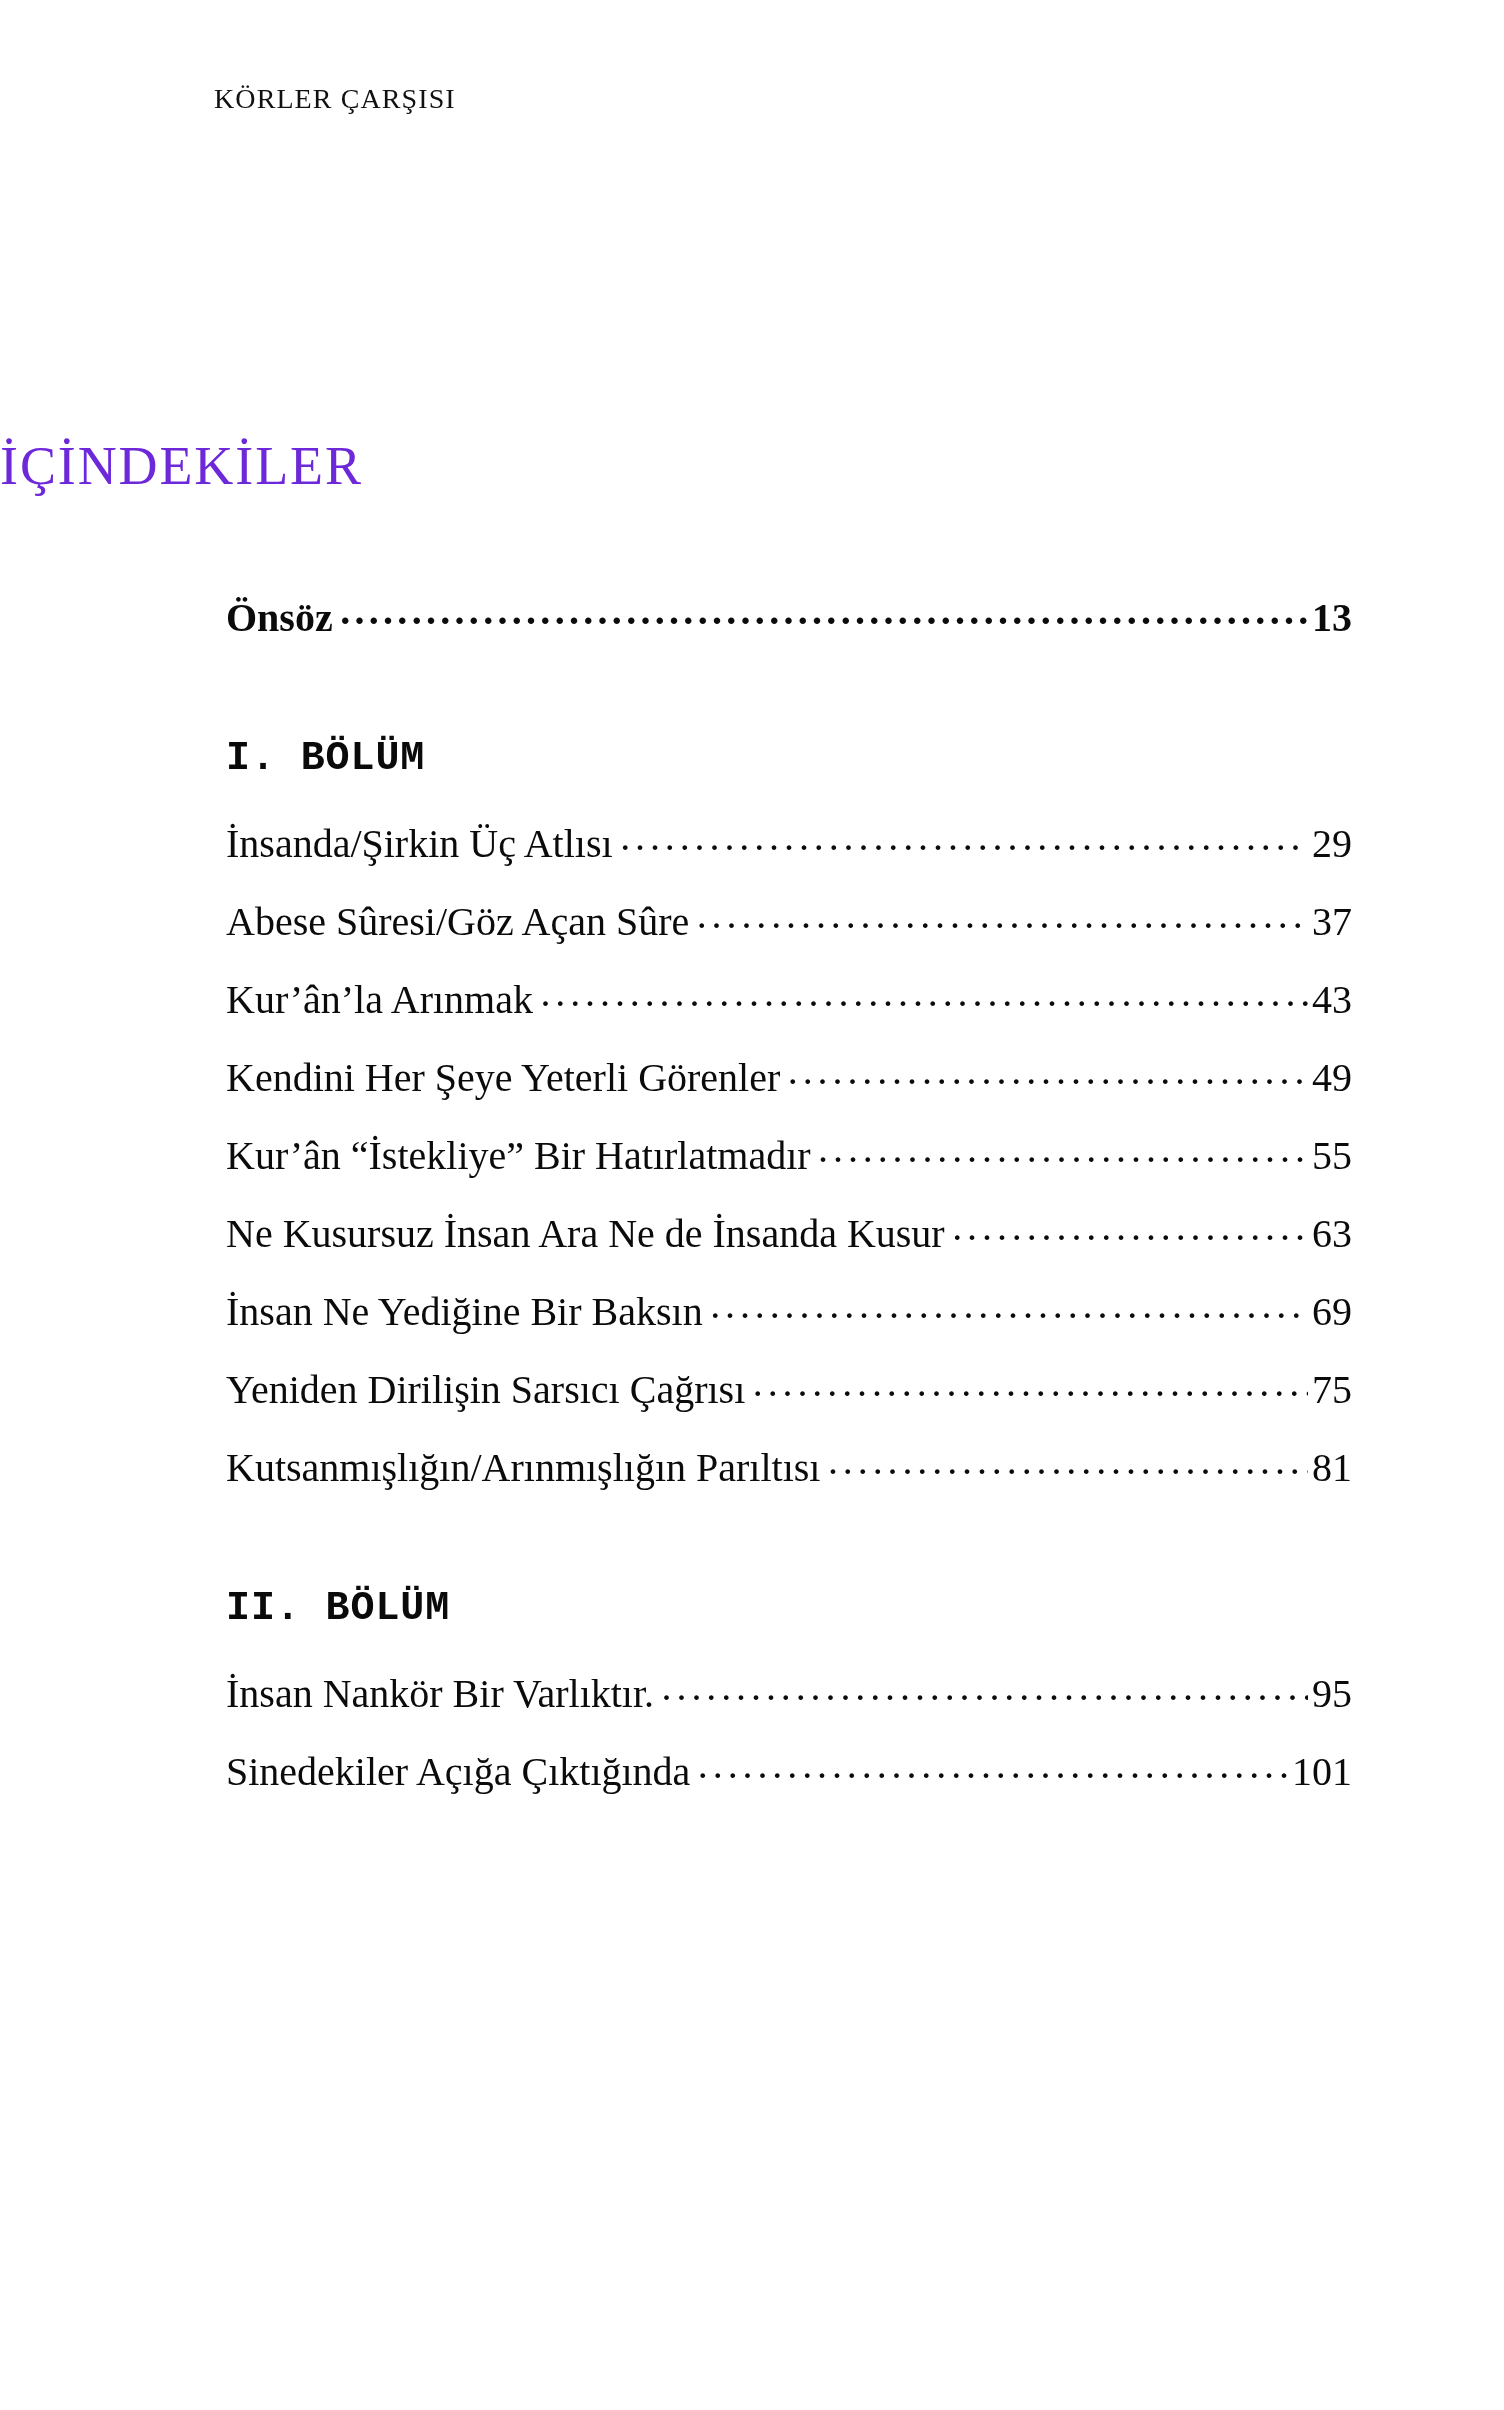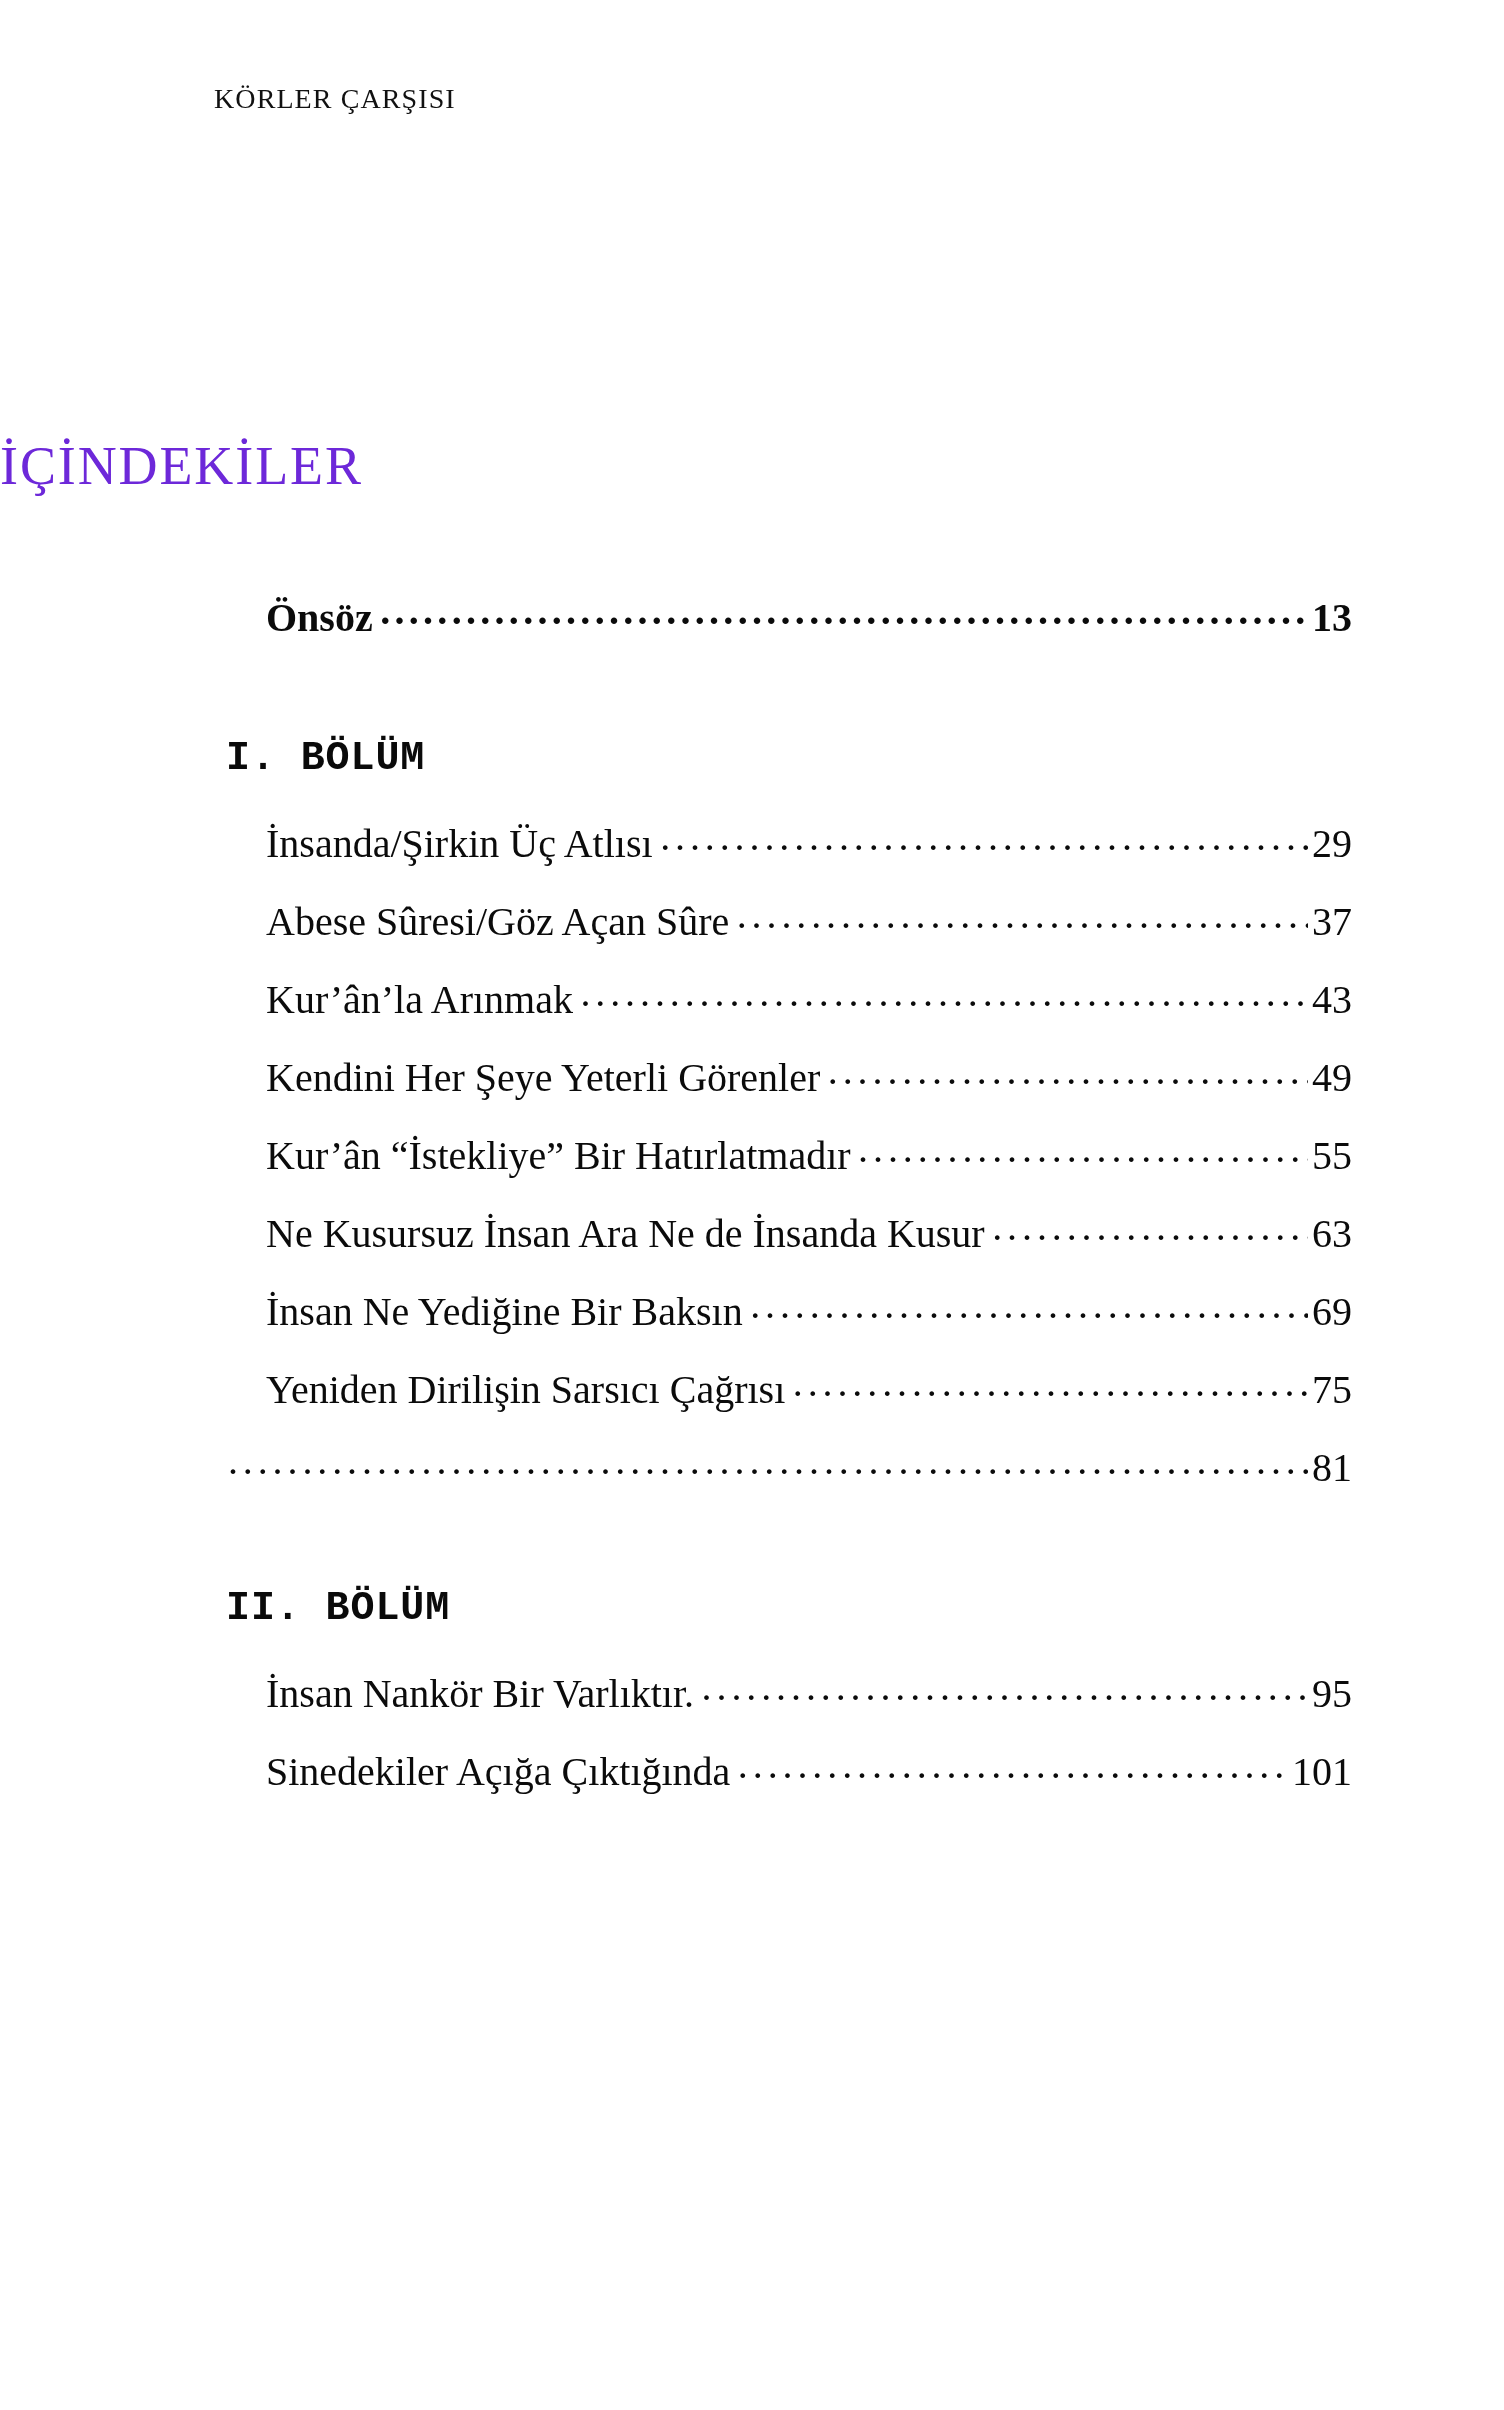--- a/index.html
+++ b/index.html
@@ -62,21 +62,20 @@
     font-size: 40px;
     line-height: 1;
     color: #0b0b0b;
     height: 78px;
   }
 
   .toc-row .entry-title {
     white-space: nowrap;
     flex: 0 0 auto;
     padding-right: 5.6px;
-    margin-left: 40px;
   }
 
   .toc-row .leader {
     flex: 1 1 auto;
     position: relative;
     height: 1em;
     overflow: hidden;
     margin: 0 1.9px;
   }
   .toc-row .leader::after {
@@ -176,20 +175,21 @@
       <span class="entry-title">İnsan Ne Yediğine Bir Baksın</span>
       <span class="leader"></span>
       <span class="page-num">69</span>
     </div>
     <div class="toc-row">
       <span class="entry-title">Yeniden Dirilişin Sarsıcı Çağrısı</span>
       <span class="leader"></span>
       <span class="page-num">75</span>
     </div>
     <div class="toc-row">
+      <span class="entry-title">Kutsanmışlığın/Arınmışlığın Parıltısı</span>
       <span class="leader"></span>
       <span class="page-num">81</span>
     </div>
 
     <div class="spacer-md"></div>
 
     <div class="part-heading">II. BÖLÜM</div>
 
     <div class="toc-row">
       <span class="entry-title">İnsan Nankör Bir Varlıktır.</span>

